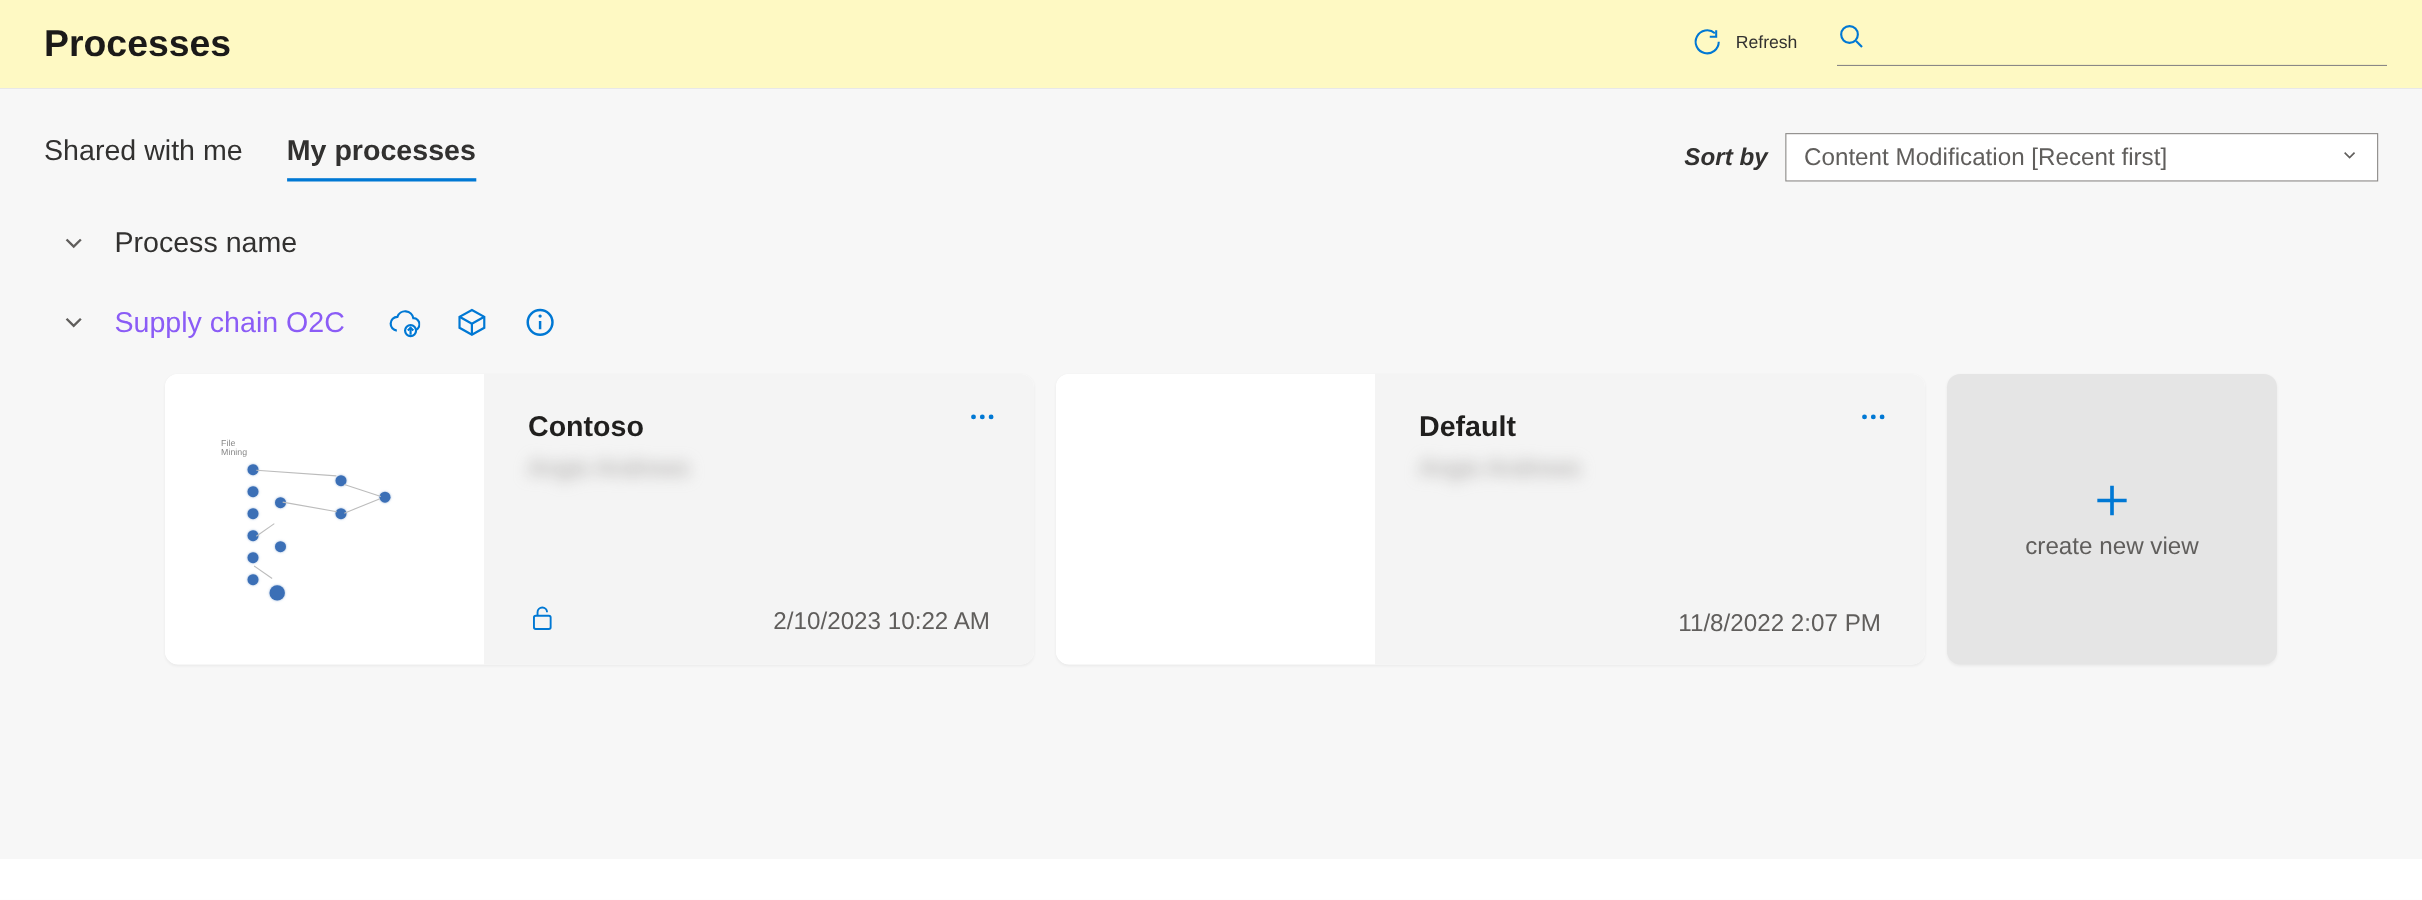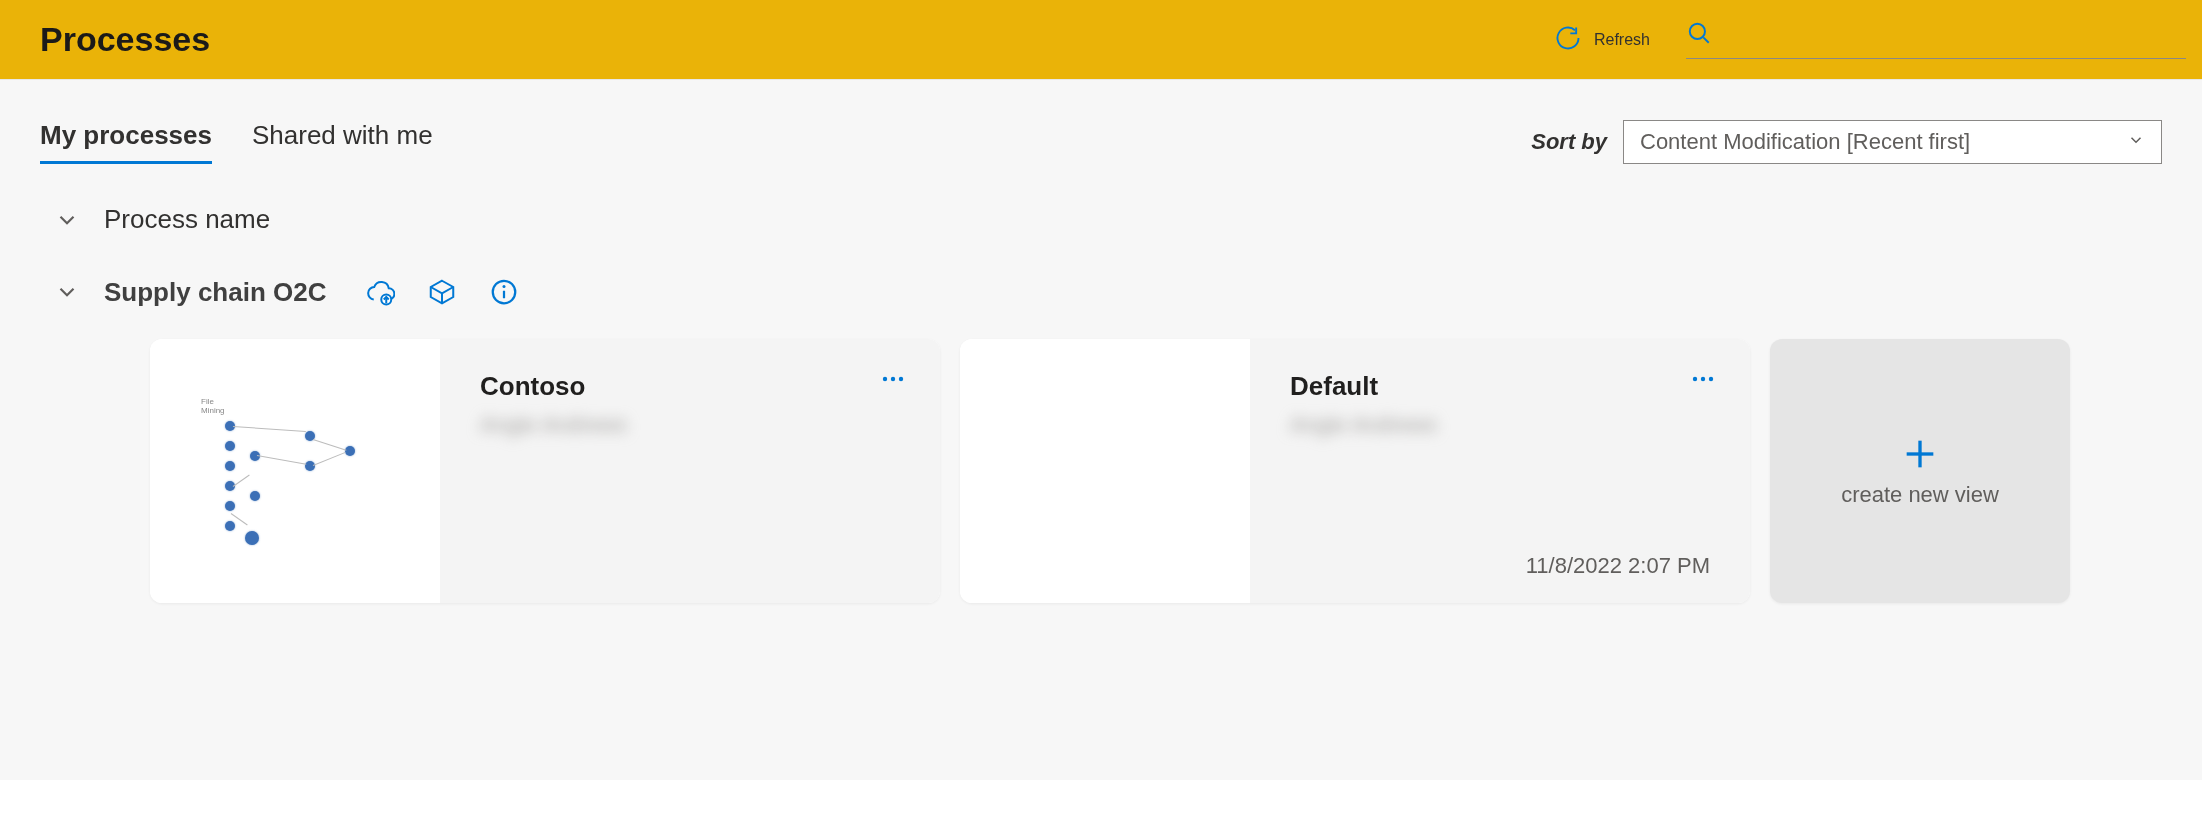--- a/index.html
+++ b/index.html
@@ -6,23 +6,23 @@
     body {
       font-family: "Segoe UI", -apple-system, BlinkMacSystemFont, sans-serif;
       background: #ffffff;
       color: #201f1e;
       width: 2202px;
     }
     .header {
       display: flex;
       align-items: center;
       justify-content: space-between;
-      padding: 20px 16px 20px 40px;
+      padding: 20px 32px 20px 40px;
       border-bottom: 1px solid #e8e8e8;
-      background: #eab308;
+      background: #fef9c3;
     }
     .page-title {
       font-size: 34px;
       font-weight: 600;
       color: #1b1a19;
     }
     .header-actions {
       display: flex;
       align-items: center;
       gap: 36px;
@@ -126,22 +126,22 @@
     }
     .group-row {
       display: flex;
       align-items: center;
       gap: 24px;
       margin-left: 14px;
       margin-bottom: 30px;
     }
     .group-name {
       font-size: 26px;
-      font-weight: 700;
-      color: #404040;
+      font-weight: 400;
+      color: #8b5cf6;
     }
     .group-icons {
       display: flex;
       gap: 28px;
       margin-left: 12px;
     }
     .icon-btn {
       width: 34px;
       height: 34px;
       display: flex;
@@ -258,22 +258,22 @@
           <line x1="16" y1="16" x2="21" y2="21"></line>
         </svg>
       </span>
     </div>
   </div>
 </div>
 
 <div class="content">
   <div class="tabs-row">
     <div class="tabs">
+      <div class="tab">Shared with me</div>
       <div class="tab active">My processes</div>
-      <div class="tab">Shared with me</div>
     </div>
     <div class="sort">
       <span class="sort-label">Sort by</span>
       <div class="select">
         <span>Content Modification [Recent first]</span>
         <span>
           <svg viewBox="0 0 24 24" fill="none" stroke="#605e5c" stroke-width="2">
             <polyline points="6 9 12 15 18 9"></polyline>
           </svg>
         </span>
@@ -353,20 +353,29 @@
       <div class="card-body">
         <div class="card-more">
           <svg viewBox="0 0 24 8">
               <circle cx="4" cy="4" r="2.2" fill="#0078d4"></circle>
               <circle cx="12" cy="4" r="2.2" fill="#0078d4"></circle>
               <circle cx="20" cy="4" r="2.2" fill="#0078d4"></circle>
             </svg>
         </div>
         <div class="card-title">Contoso</div>
         <div class="card-owner">Angie Andrews</div>
+        <div class="card-footer">
+          <span>
+            <svg viewBox="0 0 24 24" fill="none" stroke="#0078d4" stroke-width="1.6">
+              <rect x="5" y="10" width="14" height="11" rx="1.5"></rect>
+              <path d="M8 10 V7 a4 4 0 0 1 8 0"></path>
+            </svg>
+          </span>
+          <span class="card-date">2/10/2023 10:22 AM</span>
+        </div>
       </div>
     </div>
 
     <div class="card">
       <div class="card-thumb"></div>
       <div class="card-body">
         <div class="card-more">
           <svg viewBox="0 0 24 8">
               <circle cx="4" cy="4" r="2.2" fill="#0078d4"></circle>
               <circle cx="12" cy="4" r="2.2" fill="#0078d4"></circle>

